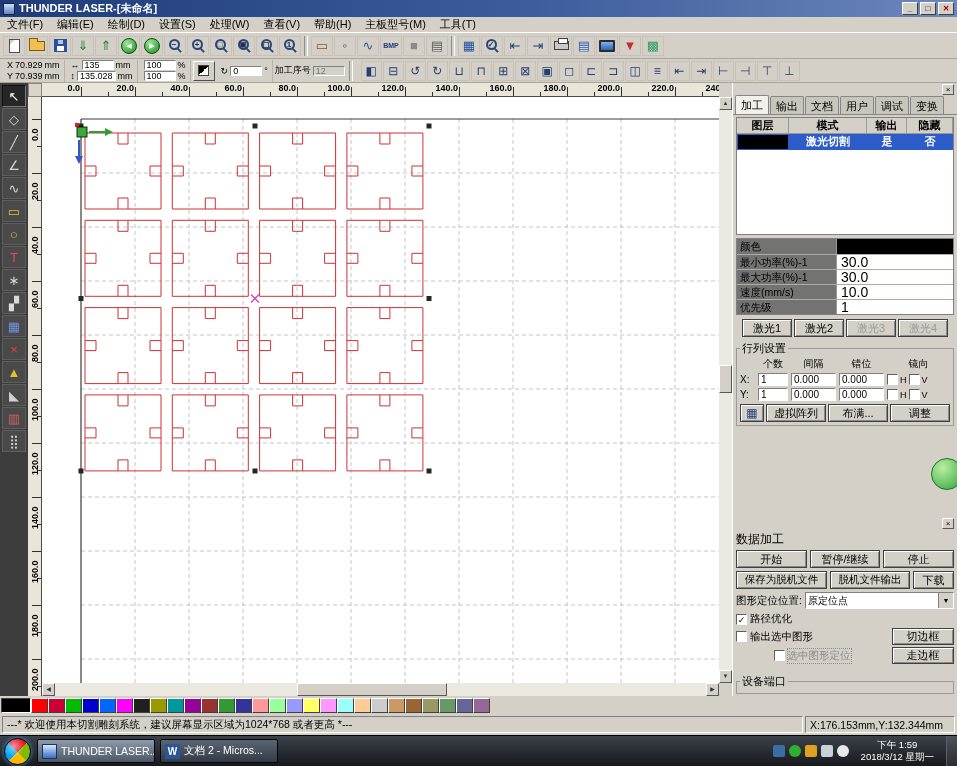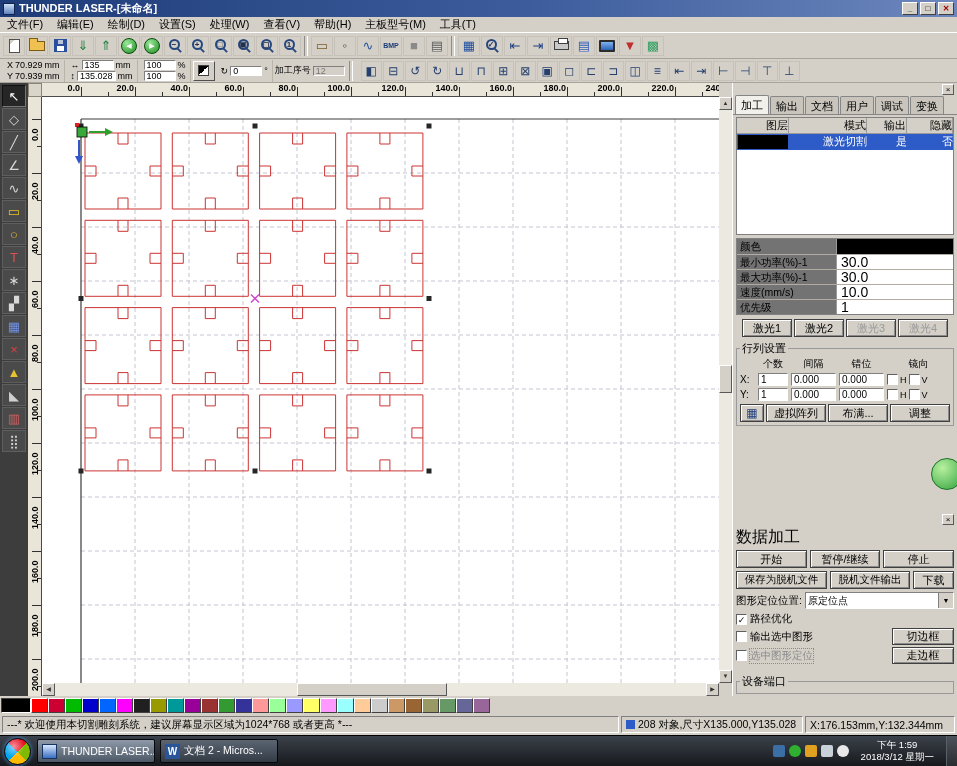--- a/index.html
+++ b/index.html
@@ -101,21 +101,21 @@
   .panel-head { height:13px; position:relative; flex:0 0 auto; }
   .closex { position:absolute; right:3px; top:1px; width:12px; height:11px; background:#d4d0c8;
     border:1px solid; border-color:#fff #585858 #585858 #fff; font-size:8px; line-height:9px; text-align:center; }
   .tabs { display:flex; padding-left:2px; height:18px; flex:0 0 auto; }
   .tab { padding:2px 5px 0; border:1px solid #868686; border-bottom:none; background:#c9c5bd;
     font-size:11px; margin-right:1px; border-radius:2px 2px 0 0; height:18px; }
   .tab.active { background:#f2f0ea; position:relative; top:-1px; height:19px; }
   .tabbody { flex:1 1 auto; display:flex; flex-direction:column; border-top:1px solid #868686; padding-top:2px; }
 
   .layerbox { margin:0 3px; border:1px solid #808080; background:#fff; height:118px; flex:0 0 auto; }
-  .lrow { display:grid; grid-template-columns:52px 78px 40px 1fr; height:16px; line-height:15px; text-align:right; }
+  .lrow { display:grid; grid-template-columns:52px 78px 40px 1fr; height:16px; line-height:15px; text-align:center;font-weight:bold; }
   .lrow.lhead { background:#d4d0c8; border-bottom:1px solid #9a9a9a; }
   .lrow.lhead span { border-right:1px solid #9a9a9a; font-size:11px; }
   .lrow.lsel { background:#2d5bc8; color:#fff; }
   .lswatch { background:#000; margin:1px; }
   .lempty { height:84px; background:#fff; }
 
   .props { margin:3px 3px 0; border:1px solid #808080; flex:0 0 auto; }
   .prow { display:grid; grid-template-columns:100px 1fr; height:15px; line-height:14px; }
   .prow + .prow { border-top:1px solid #b0aca2; }
   .plab { background:#737373; padding-left:3px; border-right:1px solid #9a9a9a; font-size:10.5px; }
@@ -139,34 +139,34 @@
   .mir { display:flex; align-items:center; gap:2px; font-size:9px; }
   .cb { width:11px; height:11px; background:#fff; border:1px solid; border-color:#606060 #fff #fff #606060;
     display:inline-block; font-size:9px; line-height:10px; text-align:center; flex:0 0 auto; }
   .cb.checked::after { content:"✓"; }
   .arow-btns { display:flex; gap:2px; margin-top:3px; }
   .arow-btns .btn { flex:1; }
   .arow-btns .icon-btn { flex:0 0 24px; font-size:12px; color:#1e3c78; }
   .panel-gap { flex:1 1 auto; }
 
   .dataproc { margin:0 3px 2px; flex:0 0 auto; }
-  .dp-title { font-size:16px; margin:1px 0 2px; }
+  .dp-title { font-size:12px; margin:1px 0 2px; }
   .dp-row { display:flex; gap:3px; margin-bottom:3px; align-items:center; }
   .dp-row .btn { flex:1; }
   .dp-row .btn.b-save { flex:1.5; font-size:10.5px; }
   .dp-row .btn.b-out { flex:1.3; font-size:10.5px; }
   .dp-row .btn.b-dl { flex:.6; }
   .dp-lab { font-size:10.5px; white-space:nowrap; }
   .combo { display:flex; height:17px; flex:1; background:#fff; border:1px solid; border-color:#808080 #fff #fff #808080; }
   .combo-text { flex:1; padding:1px 2px; font-size:10px; white-space:nowrap; overflow:hidden; }
   .combo-btn { width:15px; background:#d4d0c8; border-left:1px solid #808080; font-size:7px;
     display:flex; align-items:center; justify-content:center; }
   .dp-grid { display:grid; grid-template-columns:1fr 62px; gap:2px 4px; align-items:center; margin-bottom:10px; }
   .dp-check { display:flex; align-items:center; gap:3px; font-size:10.5px; }
-  .dp-check.dis { color:#8a8a8a; }
+  .dp-check.dis { color:#8a8a8a;justify-content:center; }
   .dp-check.dis .dotted { outline:1px dotted #8a8a8a; }
   .dp-grid .btn { height:17px; }
 
   .float-service { position:absolute; right:-6px; top:375px; width:32px; height:32px; border-radius:50%;
     background:radial-gradient(circle at 35% 30%,#b8f0a0,#2fa33c); border:1px solid #1d7026; }
 
   
   .palette { position:absolute; left:0; top:696px; right:0; height:18px; background:#d4d0c8;
     display:flex; align-items:center; padding-left:1px; gap:0; }
   .swatch { width:17px; height:15px; border:1px solid; border-color:#fff #404040 #404040 #fff; flex:0 0 auto; }
@@ -816,24 +816,20 @@
       <span class="swatch" style="background: rgb(204, 153, 102);"></span>
       <span class="swatch" style="background: rgb(153, 102, 51);"></span>
       <span class="swatch" style="background: rgb(153, 153, 102);"></span>
       <span class="swatch" style="background: rgb(102, 153, 102);"></span>
       <span class="swatch" style="background: rgb(102, 102, 153);"></span>
       <span class="swatch" style="background: rgb(153, 102, 153);"></span>
     </div>
 
   <div class="statusbar">
     <div class="scell grow">---* 欢迎使用本切割雕刻系统，建议屏幕显示区域为1024*768 或者更高 *---</div>
-    <div class="scell obj">
-      <span class="sicon"></span>
-      <span>208 对象,尺寸X135.000,Y135.028</span>
-    </div>
     <div class="scell pos">X:176.153mm,Y:132.344mm</div>
   </div>
 
   <div class="taskbar">
     <div class="start-orb"></div>
     <div class="task active">
       <span class="task-ico ti-thunder"></span>
       <span>THUNDER LASER...</span>
     </div>
     <div class="task">

